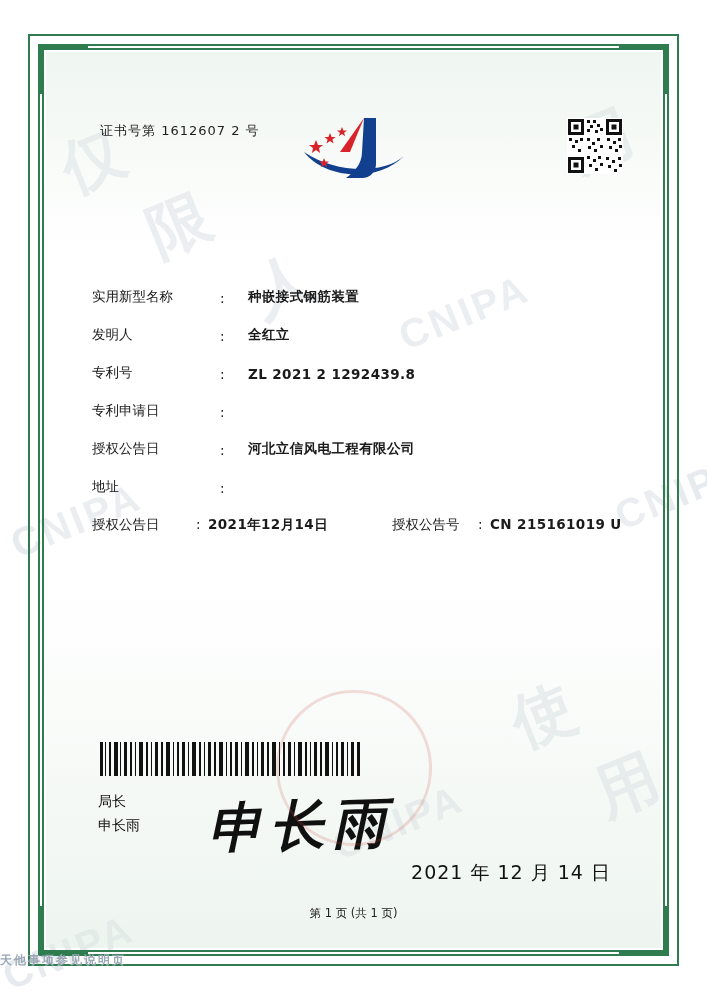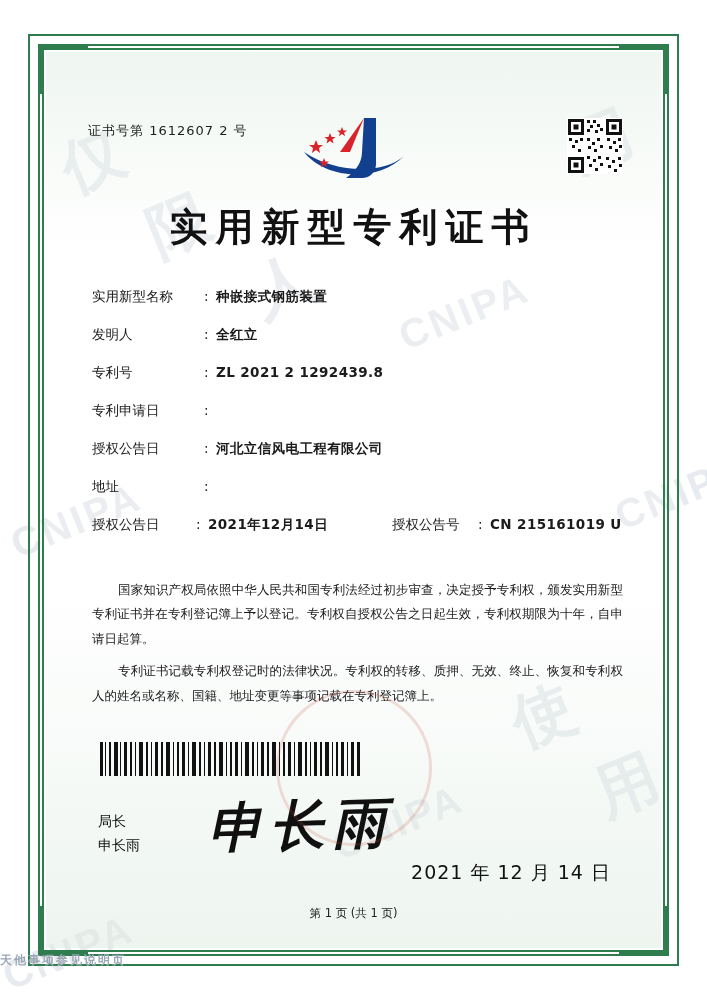--- a/index.html
+++ b/index.html
@@ -87,21 +87,21 @@
 
   
   .content {
     position: absolute;
     inset: 0;
     z-index: 4;
   }
 
   .cert-no {
     position: absolute;
-    left: 88px;
+    left: 100px;
     top: 122px;
     font-family: "DejaVu Sans", sans-serif;
     font-size: 13px;
     color: #1d1d1d;
     letter-spacing: 1px;
   }
 
   .qr {
     position: absolute;
     right: 84px;
@@ -133,25 +133,26 @@
   }
 
   .fields {
     position: absolute;
     left: 92px;
     right: 80px;
     top: 288px;
   }
   .field-row {
     display: flex;
-    align-items: flex-start;
+    align-items: flex-end;
     margin-bottom: 20px;
     font-family: "DejaVu Sans", sans-serif;
     font-size: 13.5px;
     color: #1b1b1b;
+    gap: 16px;
   }
   .field-label {
     width: 112px;
     flex: 0 0 112px;
     letter-spacing: 0px;
   }
   .field-label.spaced {
     display: flex;
     justify-content: space-between;
   }
@@ -198,21 +199,21 @@
     position: absolute;
     left: 100px;
     top: 742px;
     width: 260px;
     height: 34px;
   }
 
   .signature-block {
     position: absolute;
     left: 98px;
-    top: 810px;
+    top: 790px;
     font-family: "DejaVu Sans", sans-serif;
     font-size: 14px;
     line-height: 1.7;
     color: #111;
   }
 
   .handwriting {
     position: absolute;
     left: 208px;
     top: 790px;
@@ -364,21 +365,20 @@
       <path d="M80 6 L66 40 L56 40 Z" fill="#d8232a"></path>
       <path d="M20 40 C40 66 92 72 120 44 C100 62 52 62 20 40 Z" fill="#12408f"></path>
       <g fill="#d8232a">
         <polygon points="32,28 34,33 39,33 35,36 36,41 32,38 28,41 29,36 25,33 30,33"></polygon>
         <polygon points="46,21 47.6,25 51.6,25 48.4,27.5 49.5,31.5 46,29 42.5,31.5 43.6,27.5 40.4,25 44.4,25"></polygon>
         <polygon points="58,15 59.4,18.5 63,18.5 60.1,20.8 61.1,24.3 58,22.1 54.9,24.3 55.9,20.8 53,18.5 56.6,18.5"></polygon>
         <polygon points="40,46 41.4,49.5 45,49.5 42.1,51.8 43.1,55.3 40,53.1 36.9,55.3 37.9,51.8 35,49.5 38.6,49.5"></polygon>
       </g>
     </svg>
 
-    <div class="title">实用新型专利证书</div>
 
     <div class="fields">
 
       <div class="field-row">
         <div class="field-label spaced">实用新型名称</div>
         <div class="field-colon">:</div>
         <div class="field-value">种嵌接式钢筋装置</div>
       </div>
 
       <div class="field-row">
@@ -418,24 +418,20 @@
           </div>
           <div class="half right">
             <div class="field-label spaced">授权公告号</div>
             <div class="field-colon">:</div>
             <div class="field-value">CN 215161019 U</div>
           </div>
         </div>
       </div>
     </div>
 
-    <div class="paragraphs">
-      <p>国家知识产权局依照中华人民共和国专利法经过初步审查，决定授予专利权，颁发实用新型专利证书并在专利登记簿上予以登记。专利权自授权公告之日起生效，专利权期限为十年，自申请日起算。</p>
-      <p>专利证书记载专利权登记时的法律状况。专利权的转移、质押、无效、终止、恢复和专利权人的姓名或名称、国籍、地址变更等事项记载在专利登记簿上。</p>
-    </div>
 
     <div class="seal"></div>
 
     <svg class="barcode" viewBox="0 0 260 34" preserveAspectRatio="none">
       <g fill="#111">
         <rect x="0" y="0" width="3" height="34"></rect>
           <rect x="5" y="0" width="1" height="34"></rect>
         <rect x="9" y="0" width="2" height="34"></rect>
           <rect x="14" y="0" width="4" height="34"></rect>
         <rect x="20" y="0" width="1" height="34"></rect>

